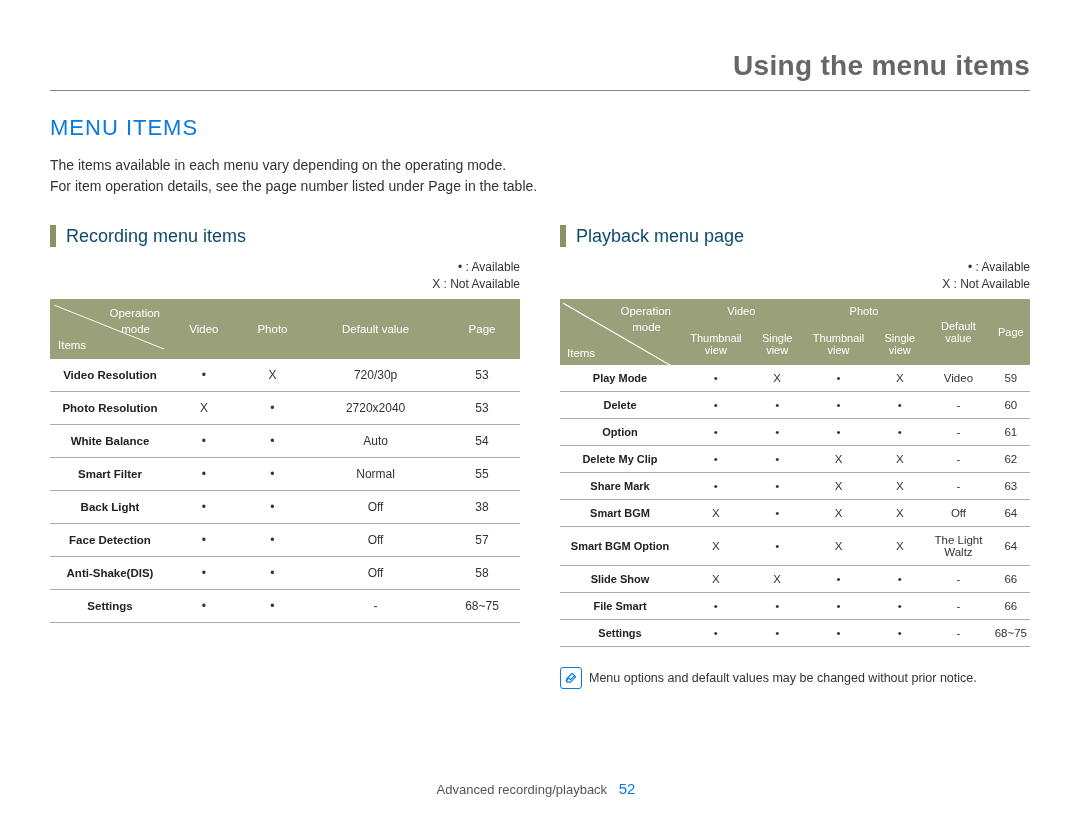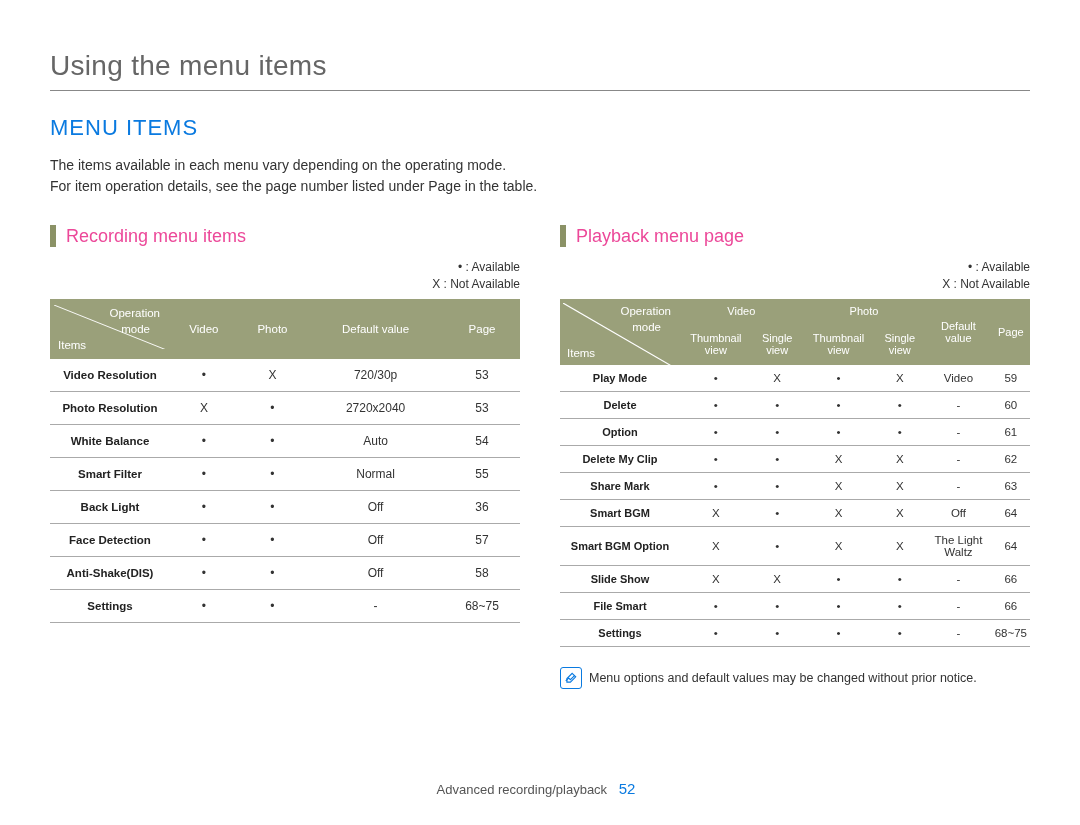--- a/index.html
+++ b/index.html
@@ -9,38 +9,39 @@
     height: 825px;
     background: #fff;
     font-family: Arial, Helvetica, sans-serif;
     color: #333;
     padding: 50px 50px 0 50px;
     position: relative;
   }
   .page-title {
     font-size: 28px;
     color: #666;
-    font-weight: 400;
+    font-weight: 700;
     margin: 0 0 4px 0;
     letter-spacing: 0.3px;
+    text-align: right;
   }
   .hr-top { border: none; border-top: 1px solid #888; margin: 8px 0 24px 0; }
   .section-title {
     color: #0a7ae0;
     font-size: 22px;
     letter-spacing: 1px;
     margin: 0 0 14px 0;
     font-weight: 400;
   }
   .intro { font-size: 14px; line-height: 1.5; margin-bottom: 28px; }
   .columns { display: flex; gap: 40px; }
   .col { flex: 1; }
   .sub-title-row { display: flex; align-items: center; margin-bottom: 12px; }
   .bar-accent { width: 6px; height: 22px; background: #8b9266; margin-right: 10px; }
-  .sub-title { font-size: 18px; color: #ec4899; font-weight: 400; }
+  .sub-title { font-size: 18px; color: #0c4a6e; font-weight: 400; }
   .legend { text-align: right; font-size: 12px; line-height: 1.4; margin-bottom: 6px; color: #333; }
   table { border-collapse: collapse; width: 100%; font-size: 12px; }
   thead th {
     background: #9aa07a;
     color: #fff;
     font-weight: 400;
     padding: 6px 4px;
     font-size: 11.5px;
     vertical-align: middle;
   }
@@ -157,21 +158,21 @@
             <td>•</td>
             <td>•</td>
             <td>Normal</td>
             <td>55</td>
           </tr>
           <tr>
             <td>Back Light</td>
             <td>•</td>
             <td>•</td>
             <td>Off</td>
-            <td>36</td>
+            <td>38</td>
           </tr>
           <tr>
             <td>Face Detection</td>
             <td>•</td>
             <td>•</td>
             <td>Off</td>
             <td>57</td>
           </tr>
           <tr>
             <td>Anti-Shake(DIS)</td>

